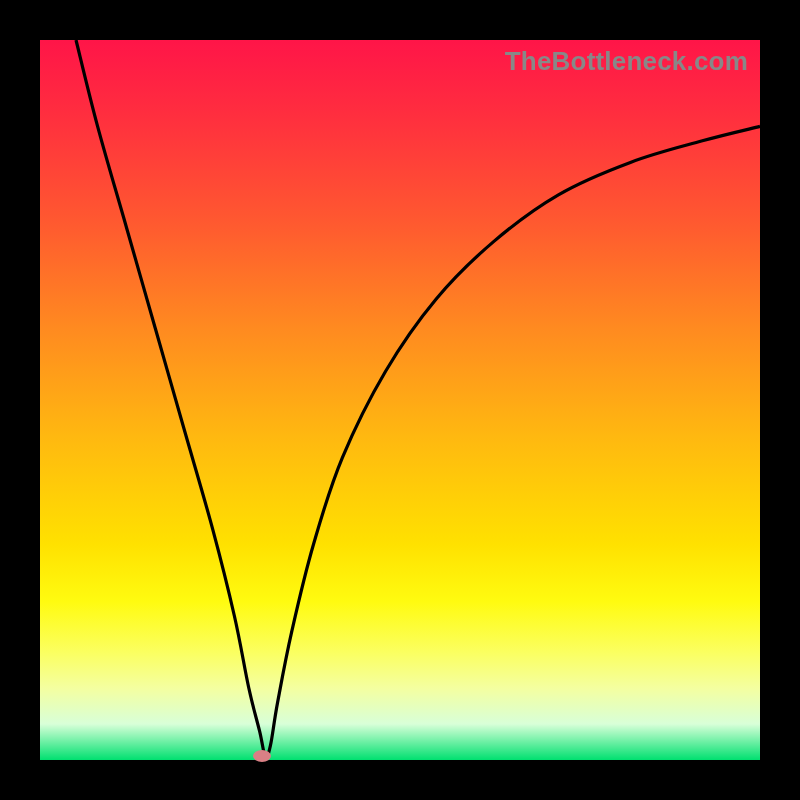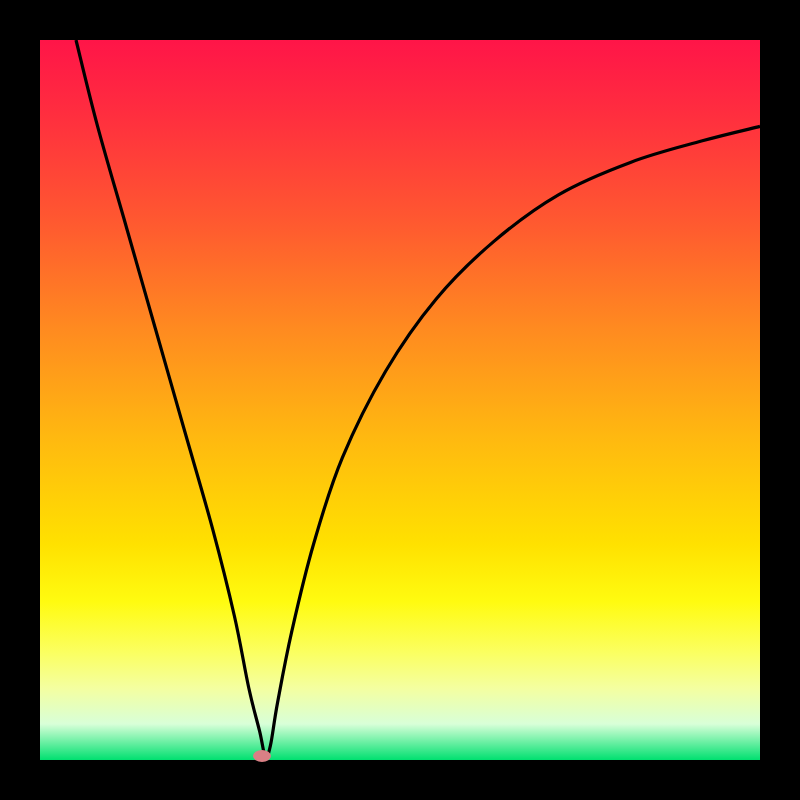--- a/index.html
+++ b/index.html
@@ -51,18 +51,19 @@
     background: #d98085;
     border-radius: 50%;
     transform: translate(-50%, -50%);
   }
 </style>
 </head>
 <body>
 
 <div class="frame">
   <div class="plot-area">
+    <div class="watermark">TheBottleneck.com</div>
     <svg class="curve" viewBox="0 0 720 720" preserveAspectRatio="none">
       <path fill="none" stroke="#000" stroke-width="3.2" d="M 36 0 C 39.888 15.551999999999996, 48.528000000000006 52.70399999999997, 57.6 86.39999999999998 C 66.672 120.09599999999998, 76.032 150.91200000000003, 86.39999999999999 187.20000000000005 C 96.76799999999999 223.48800000000006, 104.83200000000001 251.71200000000002, 115.2 288 C 125.568 324.288, 133.632 352.512, 144 388.8 C 154.368 425.088, 163.72799999999998 455.904, 172.79999999999998 489.6 C 181.87199999999999 523.296, 187.92000000000002 547.488, 194.4 576 C 200.88 604.512, 204.26399999999998 627.264, 208.79999999999998 648 C 213.33599999999998 668.736, 216.61919999999998 678.888, 219.6 691.2 C 222.5808 703.5120000000001, 223.41600000000003 713.808, 225.36 716.4 C 227.304 718.992, 228.1968 715.32, 230.4 705.6 C 232.60320000000002 695.88, 233.71200000000002 683.136, 237.60000000000002 662.4 C 241.48800000000003 641.664, 245.51999999999998 618.9119999999999, 251.99999999999997 590.4 C 258.47999999999996 561.888, 264.528 535.104, 273.6 504 C 282.672 472.896, 289.44 448.704, 302.4 417.6 C 315.35999999999996 386.49600000000004, 328.75199999999995 359.712, 345.59999999999997 331.2 C 362.448 302.688, 376.56000000000006 282.52799999999996, 396.00000000000006 259.2 C 415.44000000000005 235.87199999999999, 431.56800000000004 220.39200000000002, 453.6 201.60000000000002 C 475.632 182.80800000000002, 493.776 169.05599999999995, 518.4 154.79999999999995 C 543.024 140.54399999999995, 564.48 132.11999999999998, 590.4 122.39999999999998 C 616.3199999999999 112.67999999999998, 639.072 107.27999999999996, 662.4 100.79999999999995 C 685.728 94.31999999999995, 709.632 88.99199999999998, 720 86.39999999999998"></path>
     </svg>
     <div class="marker" style="left: 221.76px; top: 716.4px; background: rgb(217, 128, 133);"></div>
   </div>
 </div>
 
 </body></html>

